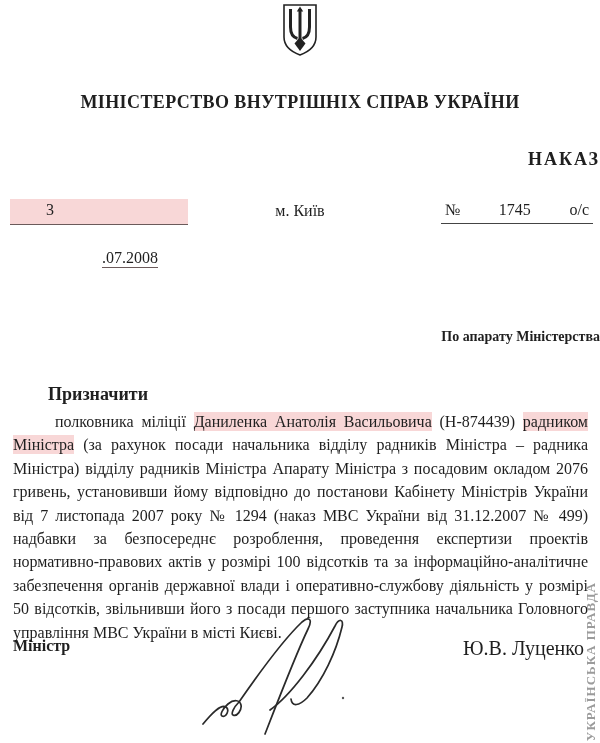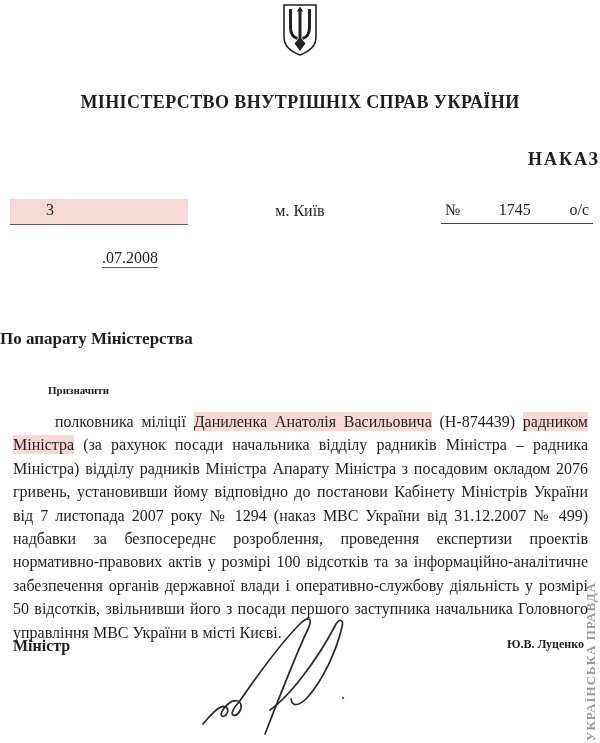--- a/index.html
+++ b/index.html
@@ -35,29 +35,29 @@
   .city{
     position:absolute;left:0;width:600px;top:3px;text-align:center;font-size:16px;
   }
   .number-box{
     position:absolute;right:7px;top:0;width:152px;height:25px;
     border-bottom:1.5px solid #444;
     display:flex;justify-content:space-between;align-items:flex-start;
     font-size:16px;padding:2px 4px 0 4px;box-sizing:border-box;
   }
   .category{position:absolute;top:278px;left:13px;font-size:15.5px;}
-  .section{position:absolute;top:329px;left:0;width:600px;text-align:left;font-weight:bold;font-size:17px;}
-  .action{position:absolute;top:384px;left:48px;font-weight:bold;font-size:11px;}
+  .section{position:absolute;top:329px;left:0;width:600px;text-align:right;font-weight:bold;font-size:14px;}
+  .action{position:absolute;top:384px;left:48px;font-weight:bold;font-size:18px;}
   .order-paragraph{
     position:absolute;top:410px;left:13px;width:575px;
     font-size:16px;line-height:23.4px;text-align:justify;text-indent:42px;
   }
   .order-paragraph .hl{background:var(--hl,#f8d7d7);padding:1px 0;}
   .minister-label{position:absolute;top:637px;left:13px;font-weight:bold;font-size:16px;}
-  .minister-name{position:absolute;top:637px;right:16px;font-weight:bold;font-size:12px;margin-left:27px;}
+  .minister-name{position:absolute;top:637px;right:16px;font-weight:normal;font-size:20px;margin-left:27px;}
   .signature{position:absolute;left:195px;top:612px;width:155px;height:128px;}
   .watermark{
     position:absolute;right:1px;bottom:2px;
     writing-mode:vertical-rl;transform:rotate(180deg);
     font-size:13px;font-weight:bold;letter-spacing:1px;
     color:var(--wm,#9b9b9b);
     font-family:"Liberation Serif","DejaVu Serif",serif;
     white-space:nowrap;
   }
 </style>

